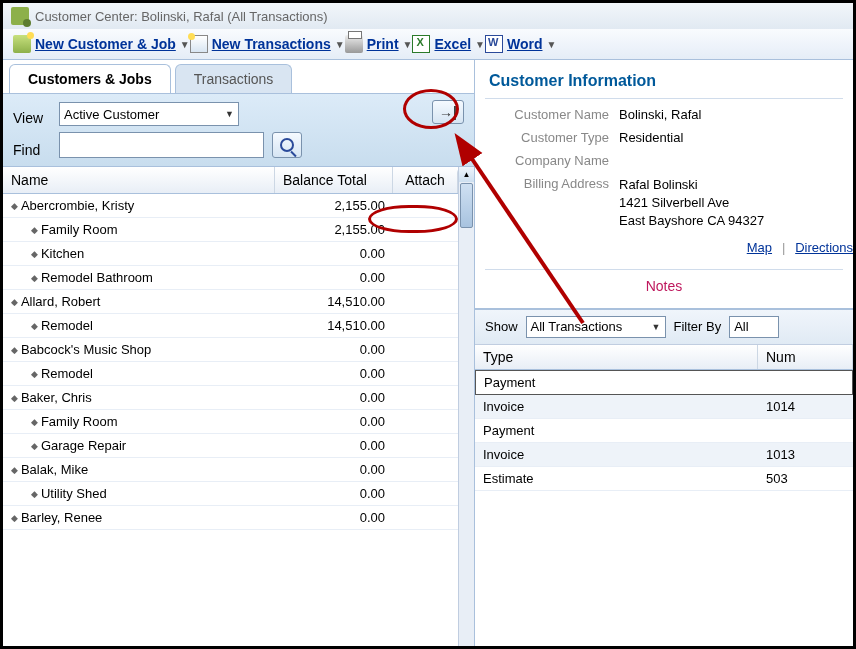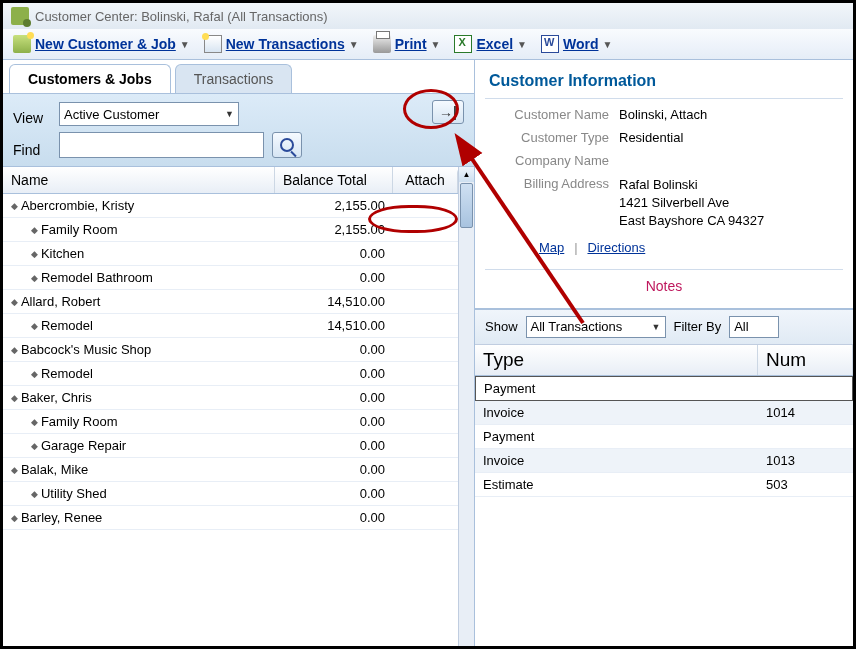--- a/index.html
+++ b/index.html
@@ -1,21 +1,21 @@
 <!DOCTYPE html>
 <html><head>
 <meta charset="utf-8">
 <style>
 * { box-sizing: border-box; margin: 0; padding: 0; font-family: Tahoma, Arial, sans-serif; font-size: 13px; }
 body { background: #fff; }
 .window { width: 856px; height: 649px; border: 3px solid #000; display: flex; flex-direction: column; overflow: hidden; }
 .titlebar { background: linear-gradient(#f2f6fa, #e1e9f2); padding: 4px 8px; display: flex; align-items: center; gap: 6px; color: #666; font-size: 15px; }
 .titlebar .ticon { width: 18px; height: 18px; background: #8db04a; border-radius: 2px; position: relative; }
 .titlebar .ticon::after { content:''; position:absolute; right:-2px; bottom:-2px; width:8px; height:8px; background:#5e7d2f; border-radius:50%; }
-.toolbar { background: linear-gradient(#f9fbfe, #e5edf7); padding: 6px 10px; display: flex; align-items: center; gap: 14px; border-bottom: 1px solid #a9c0dc; }
+.toolbar { background: linear-gradient(#f9fbfe, #e5edf7); padding: 6px 10px; display: flex; align-items: center; border-bottom: 1px solid #a9c0dc; }
 .tool-item { display: flex; align-items: center; gap: 4px; color: #003399; font-weight: bold; cursor: pointer; }
 .tool-item .lbl { text-decoration: underline; font-size:14px; }
 .tool-item .arrow { font-size: 10px; color: #555; text-decoration: none; }
 .icon16 { width: 18px; height: 18px; display:inline-block; }
 .i-newcust { background: linear-gradient(#c7e07e,#8db04a); border-radius:2px; position:relative;} 
 .i-newcust::after{content:'';position:absolute;top:-3px;right:-3px;width:7px;height:7px;background:#ffdd55;border-radius:50%;}
 .i-newtx { background: linear-gradient(#fff,#d8e5f2); border:1px solid #888; position:relative;}
 .i-newtx::after{content:'';position:absolute;top:-3px;left:-3px;width:7px;height:7px;background:#ffdd55;border-radius:50%;}
 .i-print { background: linear-gradient(#eee,#999); border-radius:2px; position:relative;}
 .i-print::before{content:'';position:absolute;top:-4px;left:3px;width:12px;height:6px;background:#fff;border:1px solid #777;}
@@ -54,29 +54,29 @@
 .diamond { font-size:9px; color:#666; }
 .scroll-col { width:16px; background:#e8eef6; border-left:1px solid #c0cde0; position:relative;}
 .scroll-col .thumb{position:absolute;top:16px;left:1px;width:13px;height:45px;background:linear-gradient(#cfe0f2,#a8c3df);border:1px solid #7a92ad;border-radius:2px;}
 .scroll-col .upbtn{position:absolute;top:0;left:0;width:15px;height:15px;background:linear-gradient(#eef4fb,#cddff0);display:flex;align-items:center;justify-content:center;font-size:8px;}
 .right-pane { flex:1; display:flex; flex-direction:column; overflow:hidden; padding-top:8px;}
 .info-title { color:#00599a; font-weight:bold; font-size:16px; padding: 4px 14px 8px 14px; }
 .info-divider { border-top:1px solid #d0dceb; margin:0 10px; }
 .info-grid { padding: 8px 14px; display:grid; grid-template-columns: 120px 1fr; row-gap:8px; column-gap:10px; font-size:14px; }
 .info-grid .ilab { color:#888; text-align:right; }
 .addr-block { line-height:1.4; }
-.map-row { padding-left:64px; font-size:14px; padding-bottom:14px;}
+.map-row { padding-left:64px; font-size:14px; padding-bottom:14px;text-align:right;}
 .map-row a { color:#003399; text-decoration: underline; cursor:pointer; }
 .map-row .sep { color:#999; margin:0 6px;}
 .notes-row { display:flex; justify-content:center; padding:8px 0 14px; color:#be185d; font-size:14px; border-top:1px solid #d0dceb; margin:0 10px;}
 .tx-area { flex:1; border-top:2px solid #a9c0dc; display:flex; flex-direction:column; overflow:hidden;}
 .tx-filter { background:linear-gradient(#f0f5fb,#e0eaf4); padding:6px 10px; display:flex; align-items:center; gap:8px; font-size:14px; border-bottom:1px solid #c0cde0;text-align:right;}
 .tx-filter .select-box { width:140px; height:22px; }
 .tx-head { display:flex; background:linear-gradient(#fff,#e8eef6); border-bottom:1px solid #a9c0dc; }
-.tx-head div { padding:4px 8px; border-right:1px solid #ccd7e4; font-size:19px; }
+.tx-head div { padding:4px 8px; border-right:1px solid #ccd7e4; font-size:14px; }
 .th-type { flex:1; }
 .th-num { width:95px; }
 .tx-row { display:flex; border-bottom:1px solid #e8eef6; font-size:14px; }
 .tx-row.sel { border:1px solid #555; }
 .tx-row .ttype { flex:1; padding:4px 8px; }
 .tx-row .tnum { width:95px; padding:4px 8px; }
 .tx-row.alt { background:#eef3f9; }
 .annot { position:absolute; pointer-events:none; z-index:10; }
 .circle1 { left:400px; top:86px; width:56px; height:40px; border:3px solid #b00000; border-radius:50%; }
 .circle2 { left:365px; top:202px; width:90px; height:28px; border:3px solid #b00000; border-radius:50%/55%; }
@@ -273,21 +273,21 @@
           <div class="thumb"></div>
         </div>
       </div>
     </div>
 
     <div class="right-pane">
       <div class="info-title">Customer Information</div>
       <div class="info-divider"></div>
       <div class="info-grid">
         <div class="ilab">Customer Name</div>
-        <div>Bolinski, Attach</div>
+        <div>Bolinski, Rafal</div>
         <div class="ilab">Customer Type</div>
         <div>Residential</div>
         <div class="ilab">Company Name</div>
         <div></div>
         <div class="ilab">Billing Address</div>
         <div class="addr-block">
           <div>Rafal Bolinski</div>
           <div>1421 Silverbell Ave</div>
           <div>East Bayshore CA 94327</div>
         </div>

